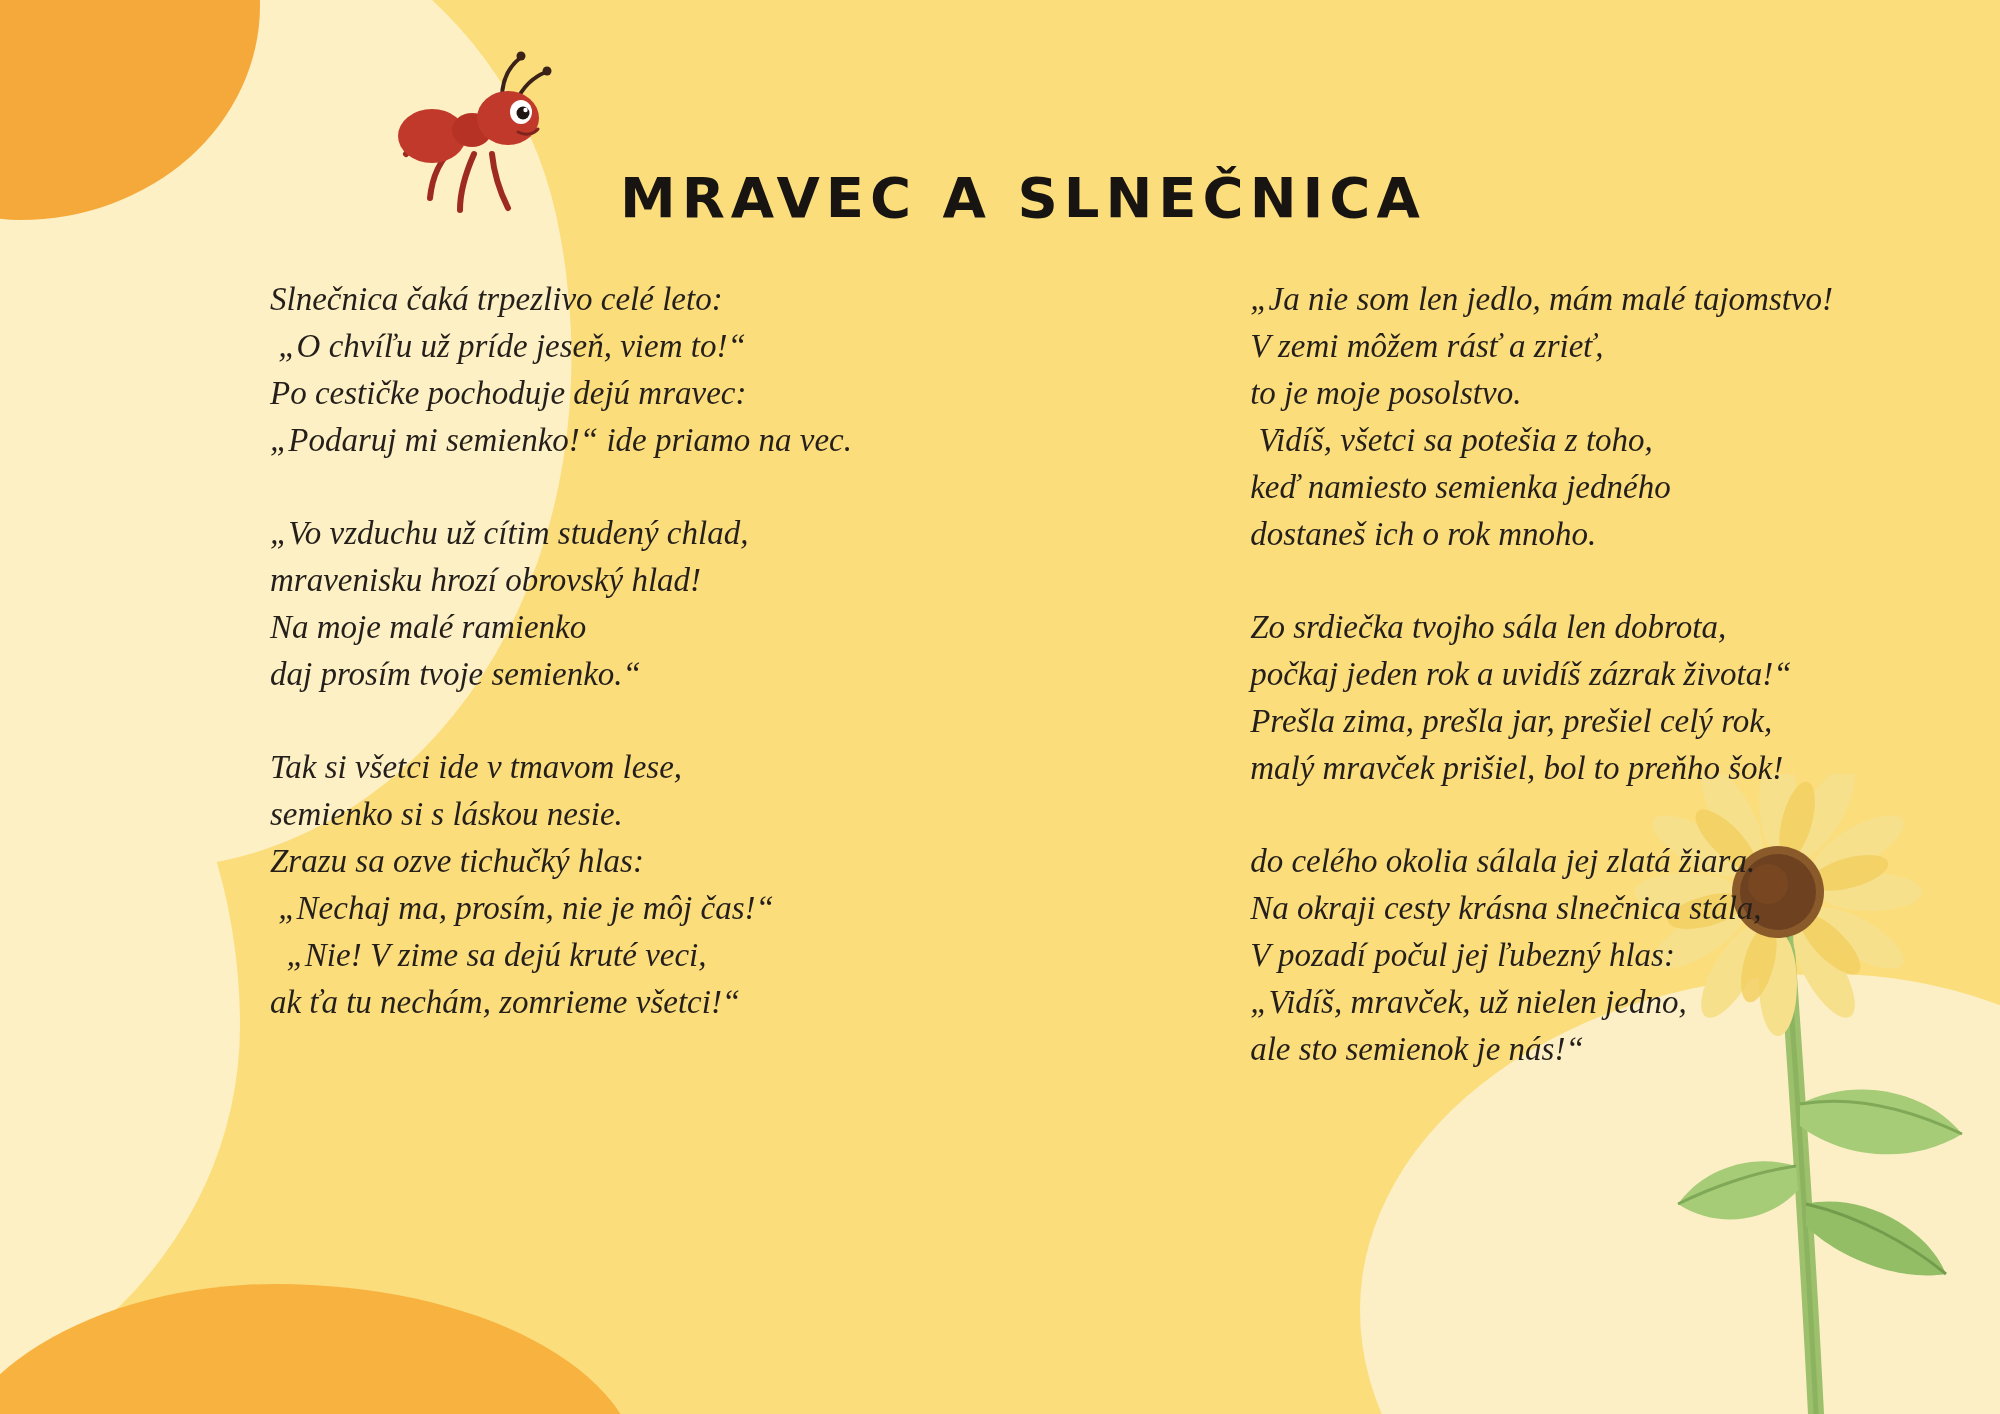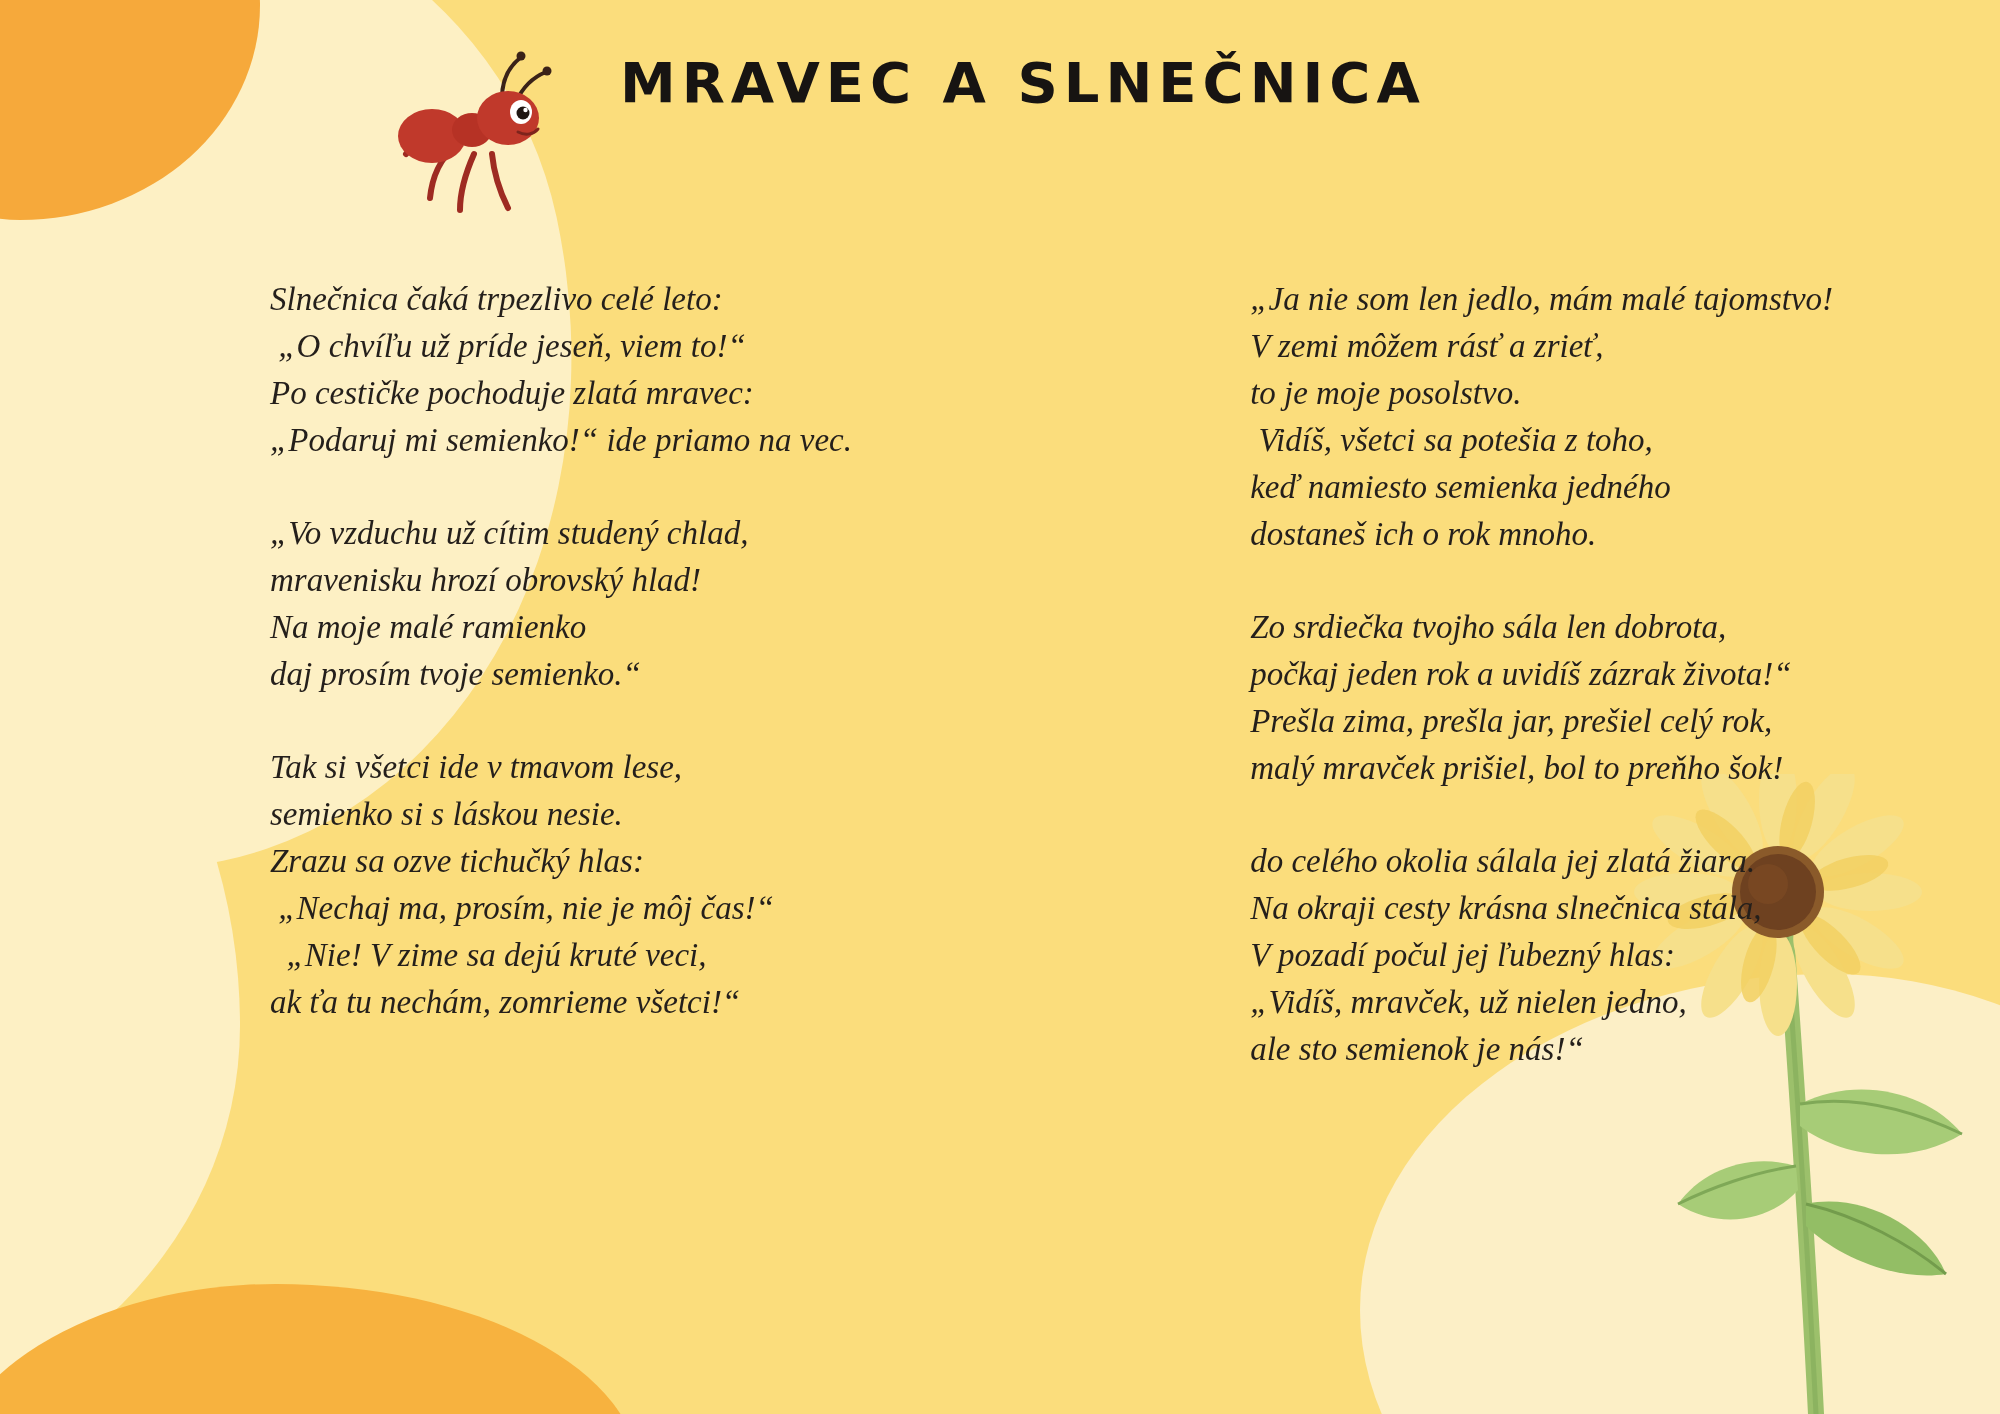--- a/index.html
+++ b/index.html
@@ -67,21 +67,21 @@
     background: #FCEFC6;
     border-radius: 52% 48% 42% 58% / 48% 54% 46% 52%;
   }
 
   
   .header {
     position: absolute;
     top: 50px;
     left: 390px;
     display: flex;
-    align-items: flex-start;
+    align-items: flex-end;
     gap: 60px;
     z-index: 5;
   }
   .ant-wrap { width: 170px; height: 180px; }
   .title {
     font-family: "DejaVu Sans", sans-serif;
     font-weight: 700;
     font-size: 56px;
     letter-spacing: 6px;
     color: #171412;
@@ -168,21 +168,21 @@
 
     <div class="title">MRAVEC A SLNEČNICA</div>
   </div>
 
   <div class="poem">
 
     <div class="col col-left">
       <div class="stanza">
         <div class="line">Slnečnica čaká trpezlivo celé leto:</div>
         <div class="line"> „O chvíľu už príde jeseň, viem to!“</div>
-        <div class="line">Po cestičke pochoduje zlatá mravec:</div>
+        <div class="line">Po cestičke pochoduje dejú mravec:</div>
         <div class="line">„Podaruj mi semienko!“ ide priamo na vec.</div>
       </div>
       <div class="stanza">
         <div class="line">„Vo vzduchu už cítim studený chlad,</div>
         <div class="line">mravenisku hrozí obrovský hlad!</div>
         <div class="line">Na moje malé ramienko</div>
         <div class="line">daj prosím tvoje semienko.“</div>
       </div>
       <div class="stanza">
         <div class="line">Tak si všetci ide v tmavom lese,</div>

